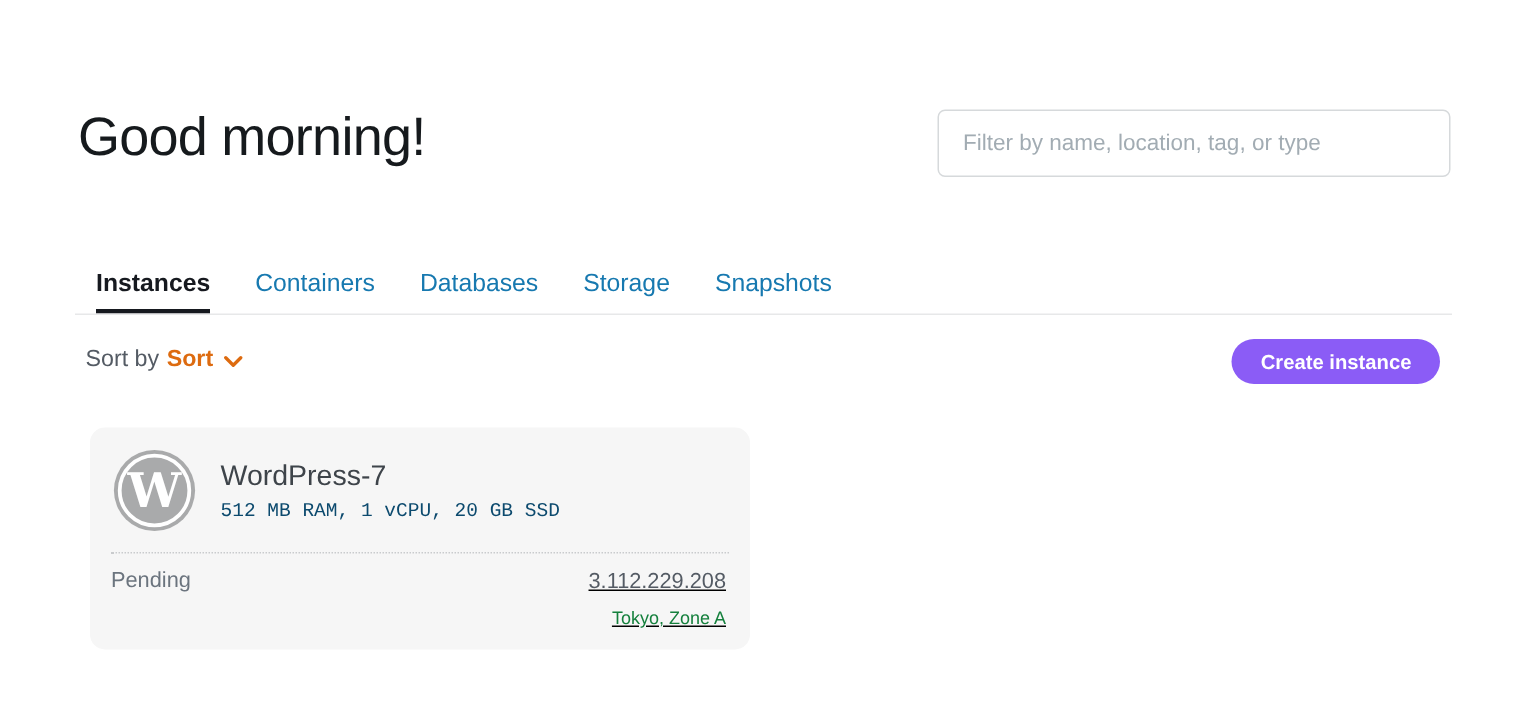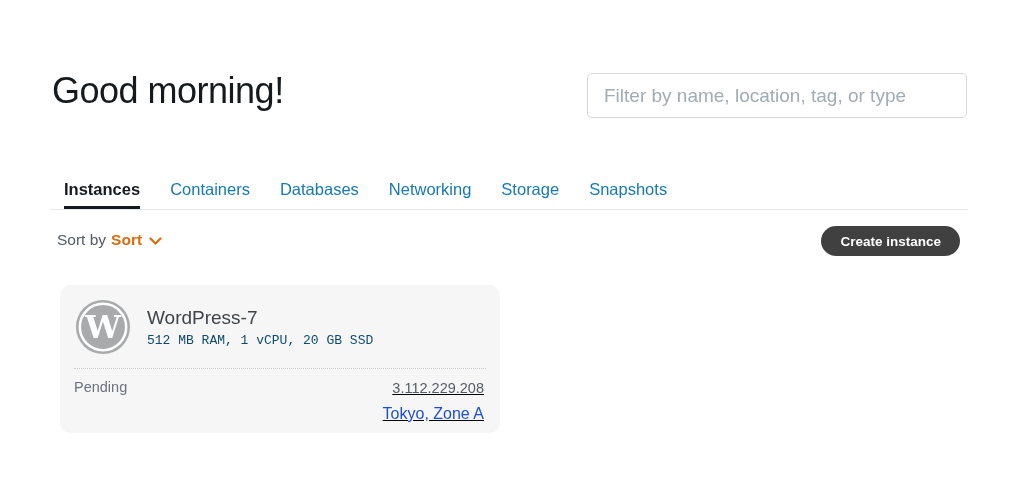--- a/index.html
+++ b/index.html
@@ -20,27 +20,27 @@
     top: 70px;
     font-size: 36px;
     font-weight: 300;
     color: #161a1d;
     letter-spacing: -0.5px;
   }
   .filter-input {
     position: absolute;
     top: 73px;
     right: 57px;
-    width: 380px;
+    width: 342px;
     height: 45px;
     border: 1px solid #d6d9db;
     border-radius: 5px;
     padding: 0 16px;
     font-family: "Liberation Sans", sans-serif;
-    font-size: 19px;
+    font-size: 15px;
     color: #4d5a63;
     background: #ffffff;
     outline: none;
   }
   .filter-input::placeholder { color: #a2acb3; }
 
   
   .tabs {
     position: absolute;
     left: 64px;
@@ -90,21 +90,21 @@
   .sortby .chev { display: inline-flex; margin-left: 2px; margin-top: 2px; }
 
   .create-btn {
     position: absolute;
     right: 64px;
     top: 226px;
     height: 30px;
     padding: 0 19px;
     border: none;
     border-radius: 16px;
-    background: #404040;
+    background: #8b5cf6;
     color: #ffffff;
     font-family: "Liberation Sans", sans-serif;
     font-size: 13.5px;
     font-weight: 700;
     cursor: pointer;
   }
 
   
   .card {
     position: absolute;
@@ -148,39 +148,38 @@
     color: #6b747e;
     padding-top: 1px;
   }
   .addr { text-align: right; text-decoration: underline; }
   .addr .ip {
     font-size: 14.5px;
     color: #545b64;
     line-height: 21px;
   }
   .addr .zone {
-    font-size: 16px;
-    color: #1d4ed8;
+    font-size: 12px;
+    color: #15803d;
     margin-top: 6px;
   }
 </style>
 </head>
 <body>
 
 <div class="page">
 
   <h1 class="greeting">Good morning!</h1>
 
   <input class="filter-input" type="text" placeholder="Filter by name, location, tag, or type" style="">
 
   <nav class="tabs">
     <a class="tab active">Instances</a>
     <a class="tab">Containers</a>
     <a class="tab">Databases</a>
-    <a class="tab">Networking</a>
     <a class="tab">Storage</a>
     <a class="tab">Snapshots</a>
   </nav>
   <div class="tabs-divider"></div>
 
   <div class="sortby">
     <span class="label">Sort by</span>
     <span class="value">Sort</span>
     <span class="chev">
       <svg width="13" height="9" viewBox="0 0 13 9">

